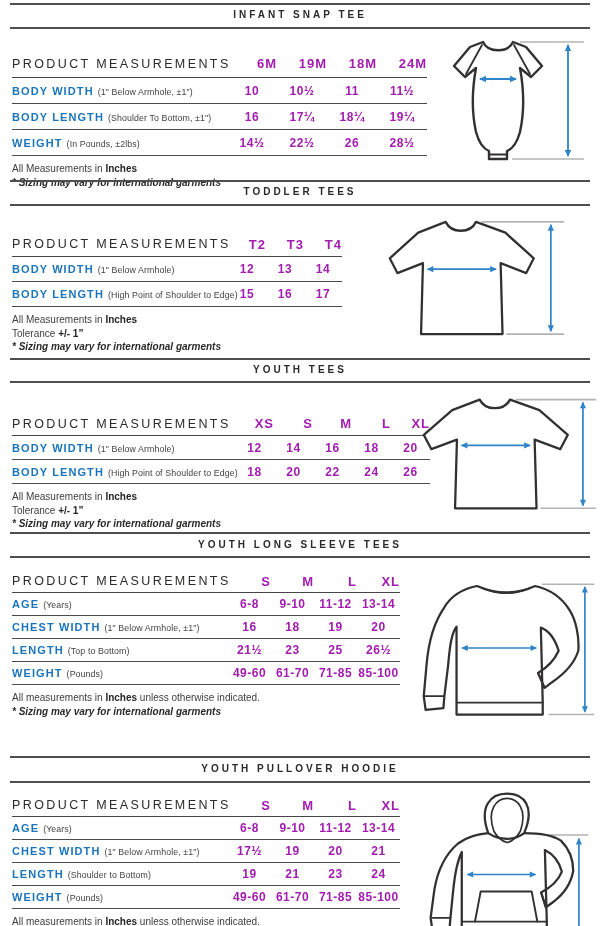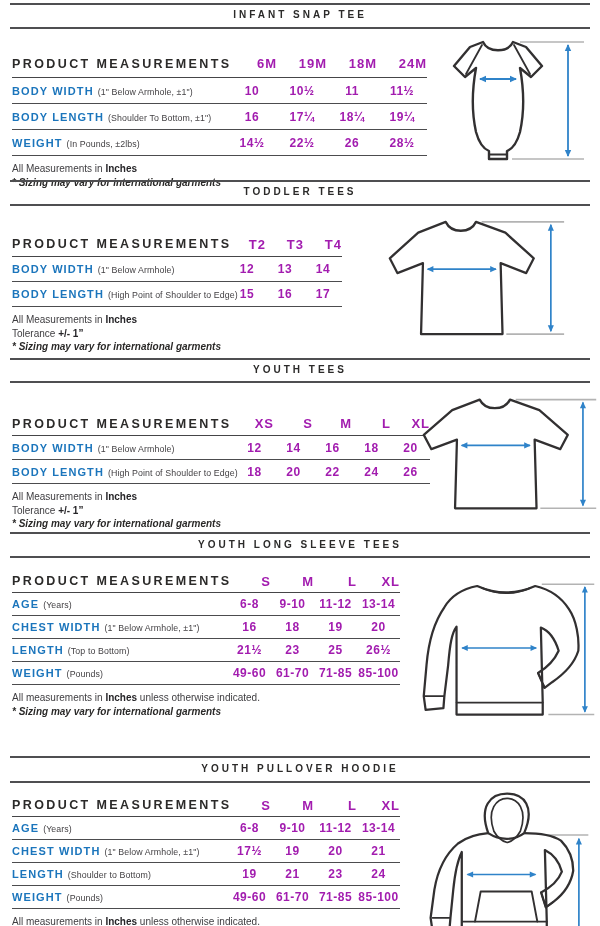--- a/index.html
+++ b/index.html
@@ -10,21 +10,21 @@
   .sec-title{position:absolute;left:0;right:0;text-align:center;font-size:10px;font-weight:bold;
              letter-spacing:3px;color:#2b2a29;}
   .tbl{position:absolute;}
   .row{display:grid;align-items:center;border-bottom:1.2px solid #4c4c4e;}
   .t1 .row{grid-template-columns:215px repeat(4,50px);height:25px;}
   .t1 .thead{height:27px;}
   .t2 .row{grid-template-columns:216px repeat(3,38px);height:24px;}
   .t3 .row{grid-template-columns:223px repeat(5,39px);height:23px;}
   .t45 .row{grid-template-columns:216px repeat(4,43px);height:22px;}
   .thead{border-bottom:1.4px solid #454547;}
-  .th-label{font-size:12.5px;font-weight:bold;letter-spacing:2.4px;color:#2b2a29;white-space:nowrap;}
+  .th-label{font-size:12.5px;font-weight:normal;letter-spacing:2.4px;color:#2b2a29;white-space:nowrap;}
   .col-h{font-size:13px;font-weight:bold;letter-spacing:1px;color:#a21caf;text-align:right;white-space:nowrap;}
   .lbl{display:flex;align-items:baseline;gap:4px;white-space:nowrap;min-width:0;}
   .lbl-b{color:#1b75bc;font-size:11px;font-weight:bold;letter-spacing:1.1px;}
   .lbl-s{color:#413f42;font-size:8.8px;letter-spacing:0.1px;}
   .val{color:#a21caf;font-size:12px;font-weight:bold;letter-spacing:0.5px;text-align:center;white-space:nowrap;}
   .notes{margin-top:6px;}
   .note{font-size:10px;color:#3e3d40;line-height:13.5px;white-space:nowrap;}
   .note b{color:#262528;}
   .note.sizing{font-weight:bold;font-style:italic;color:#2b2a29;}
   svg.draw{position:absolute;overflow:visible;}

